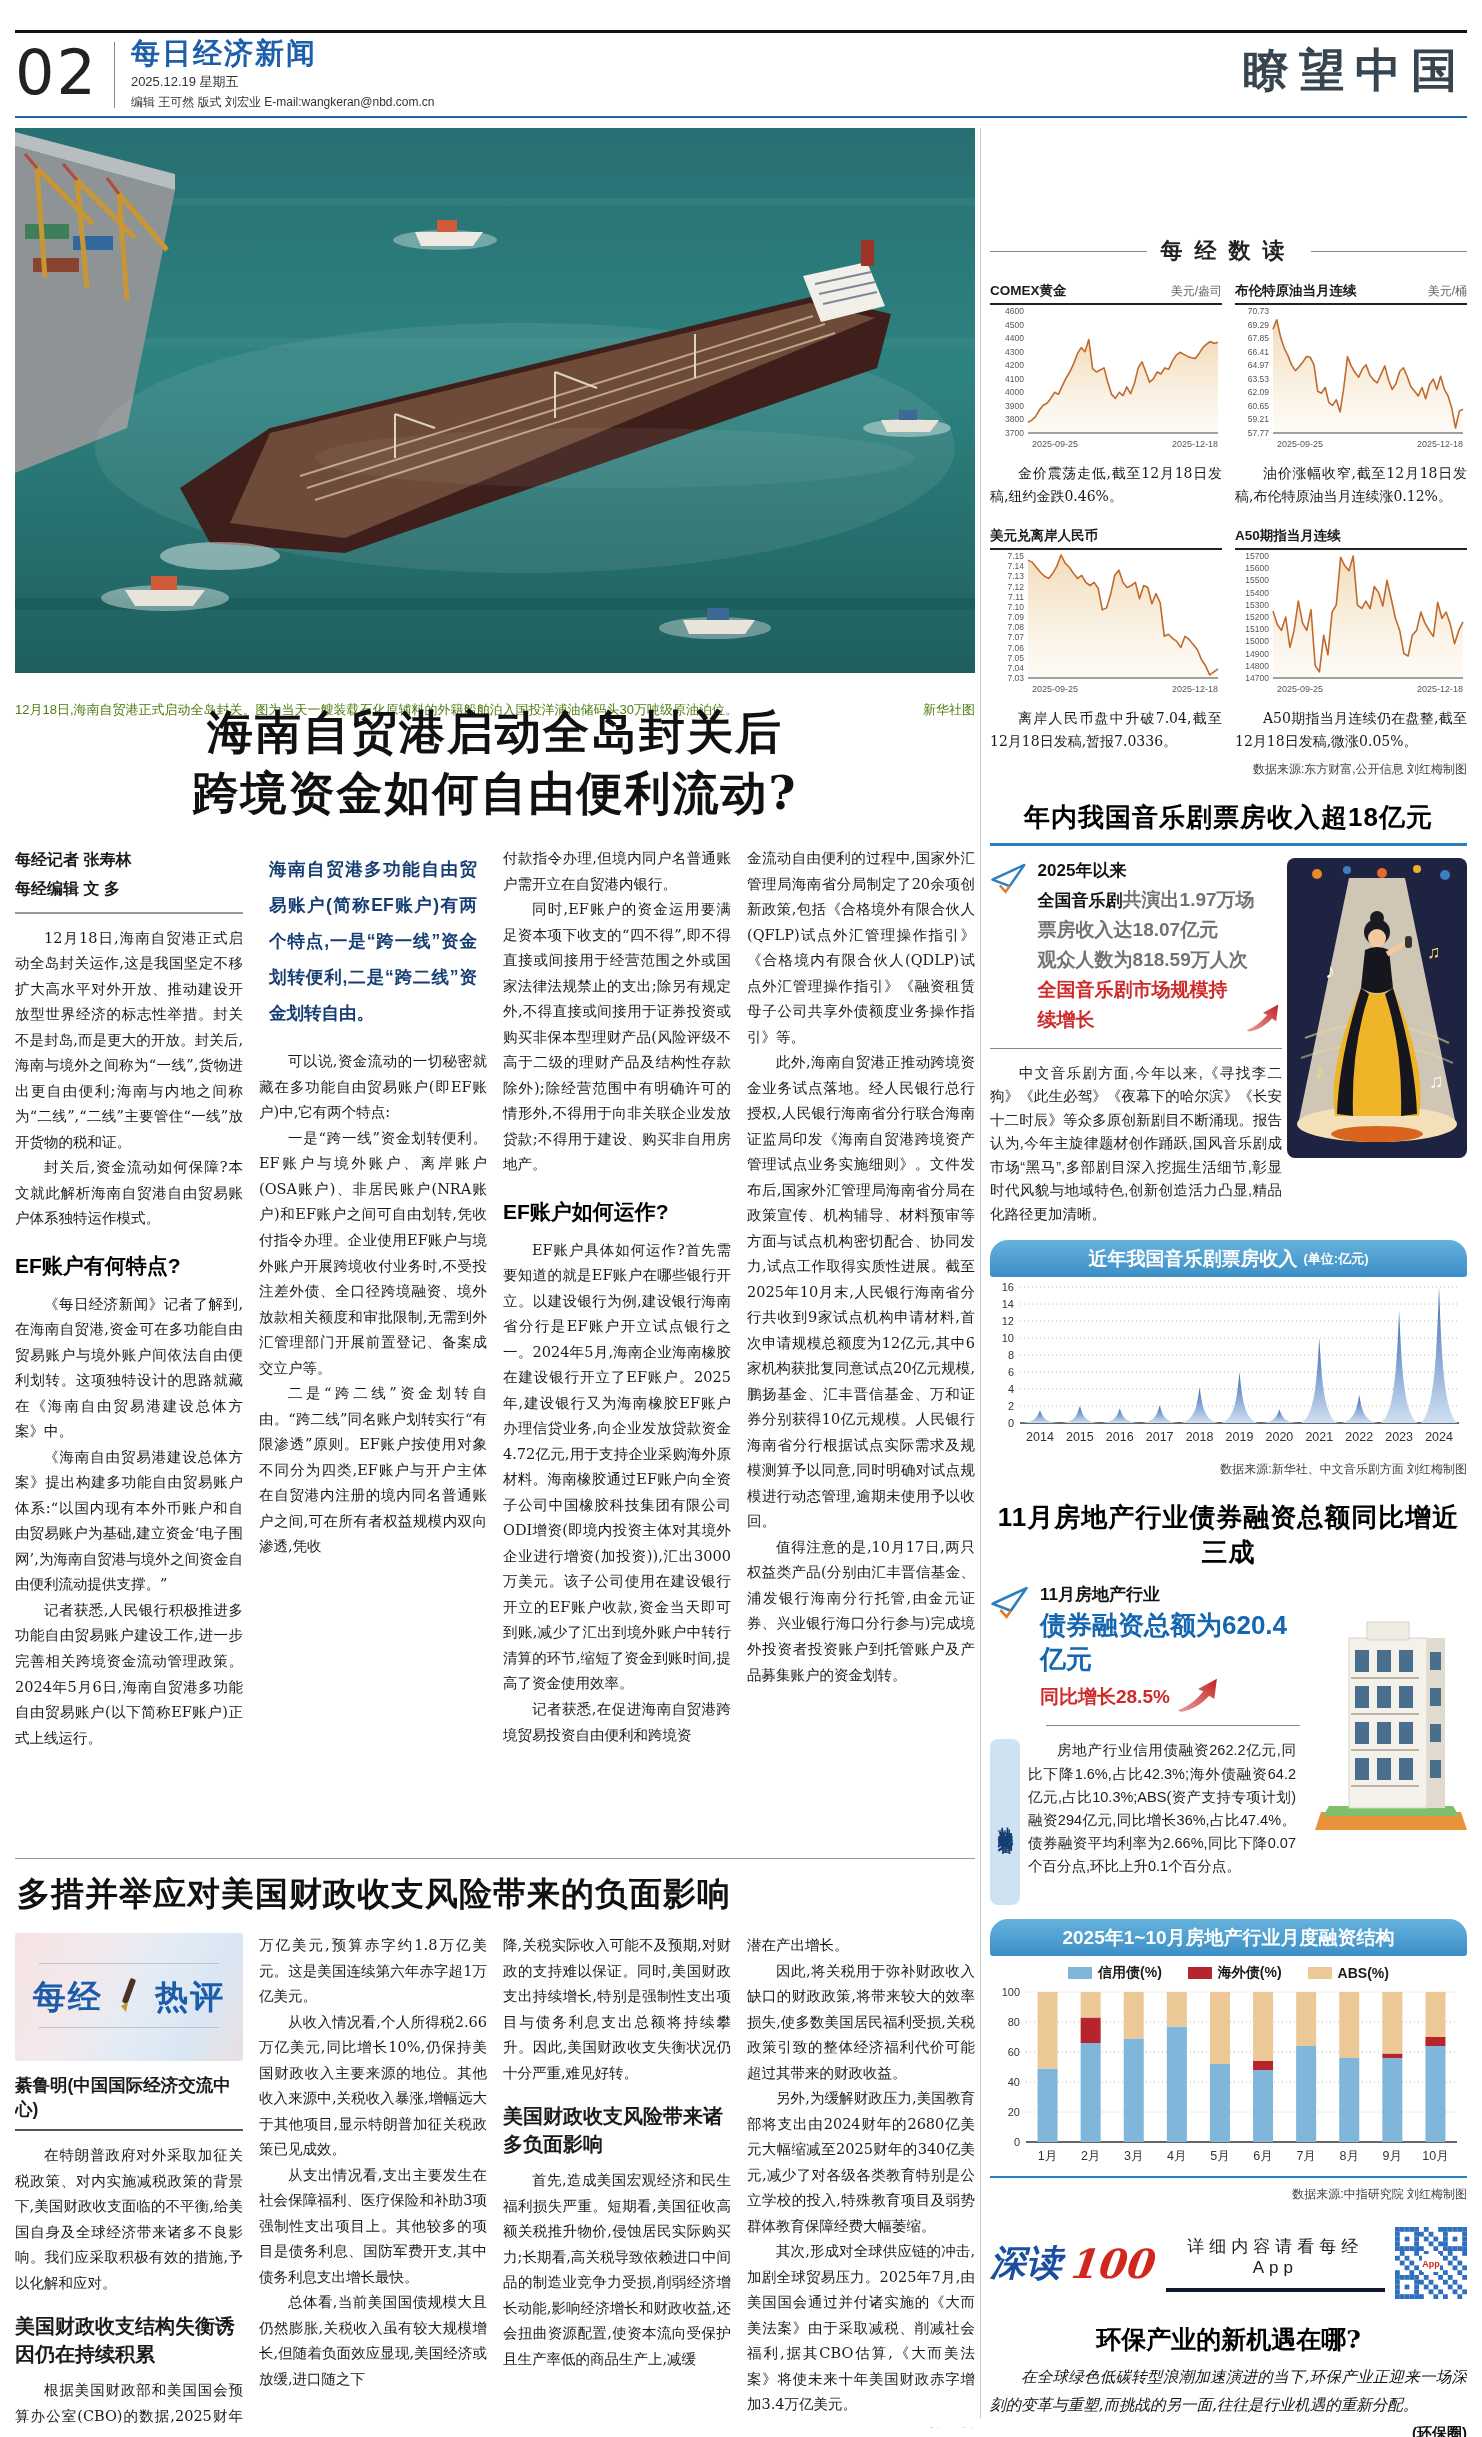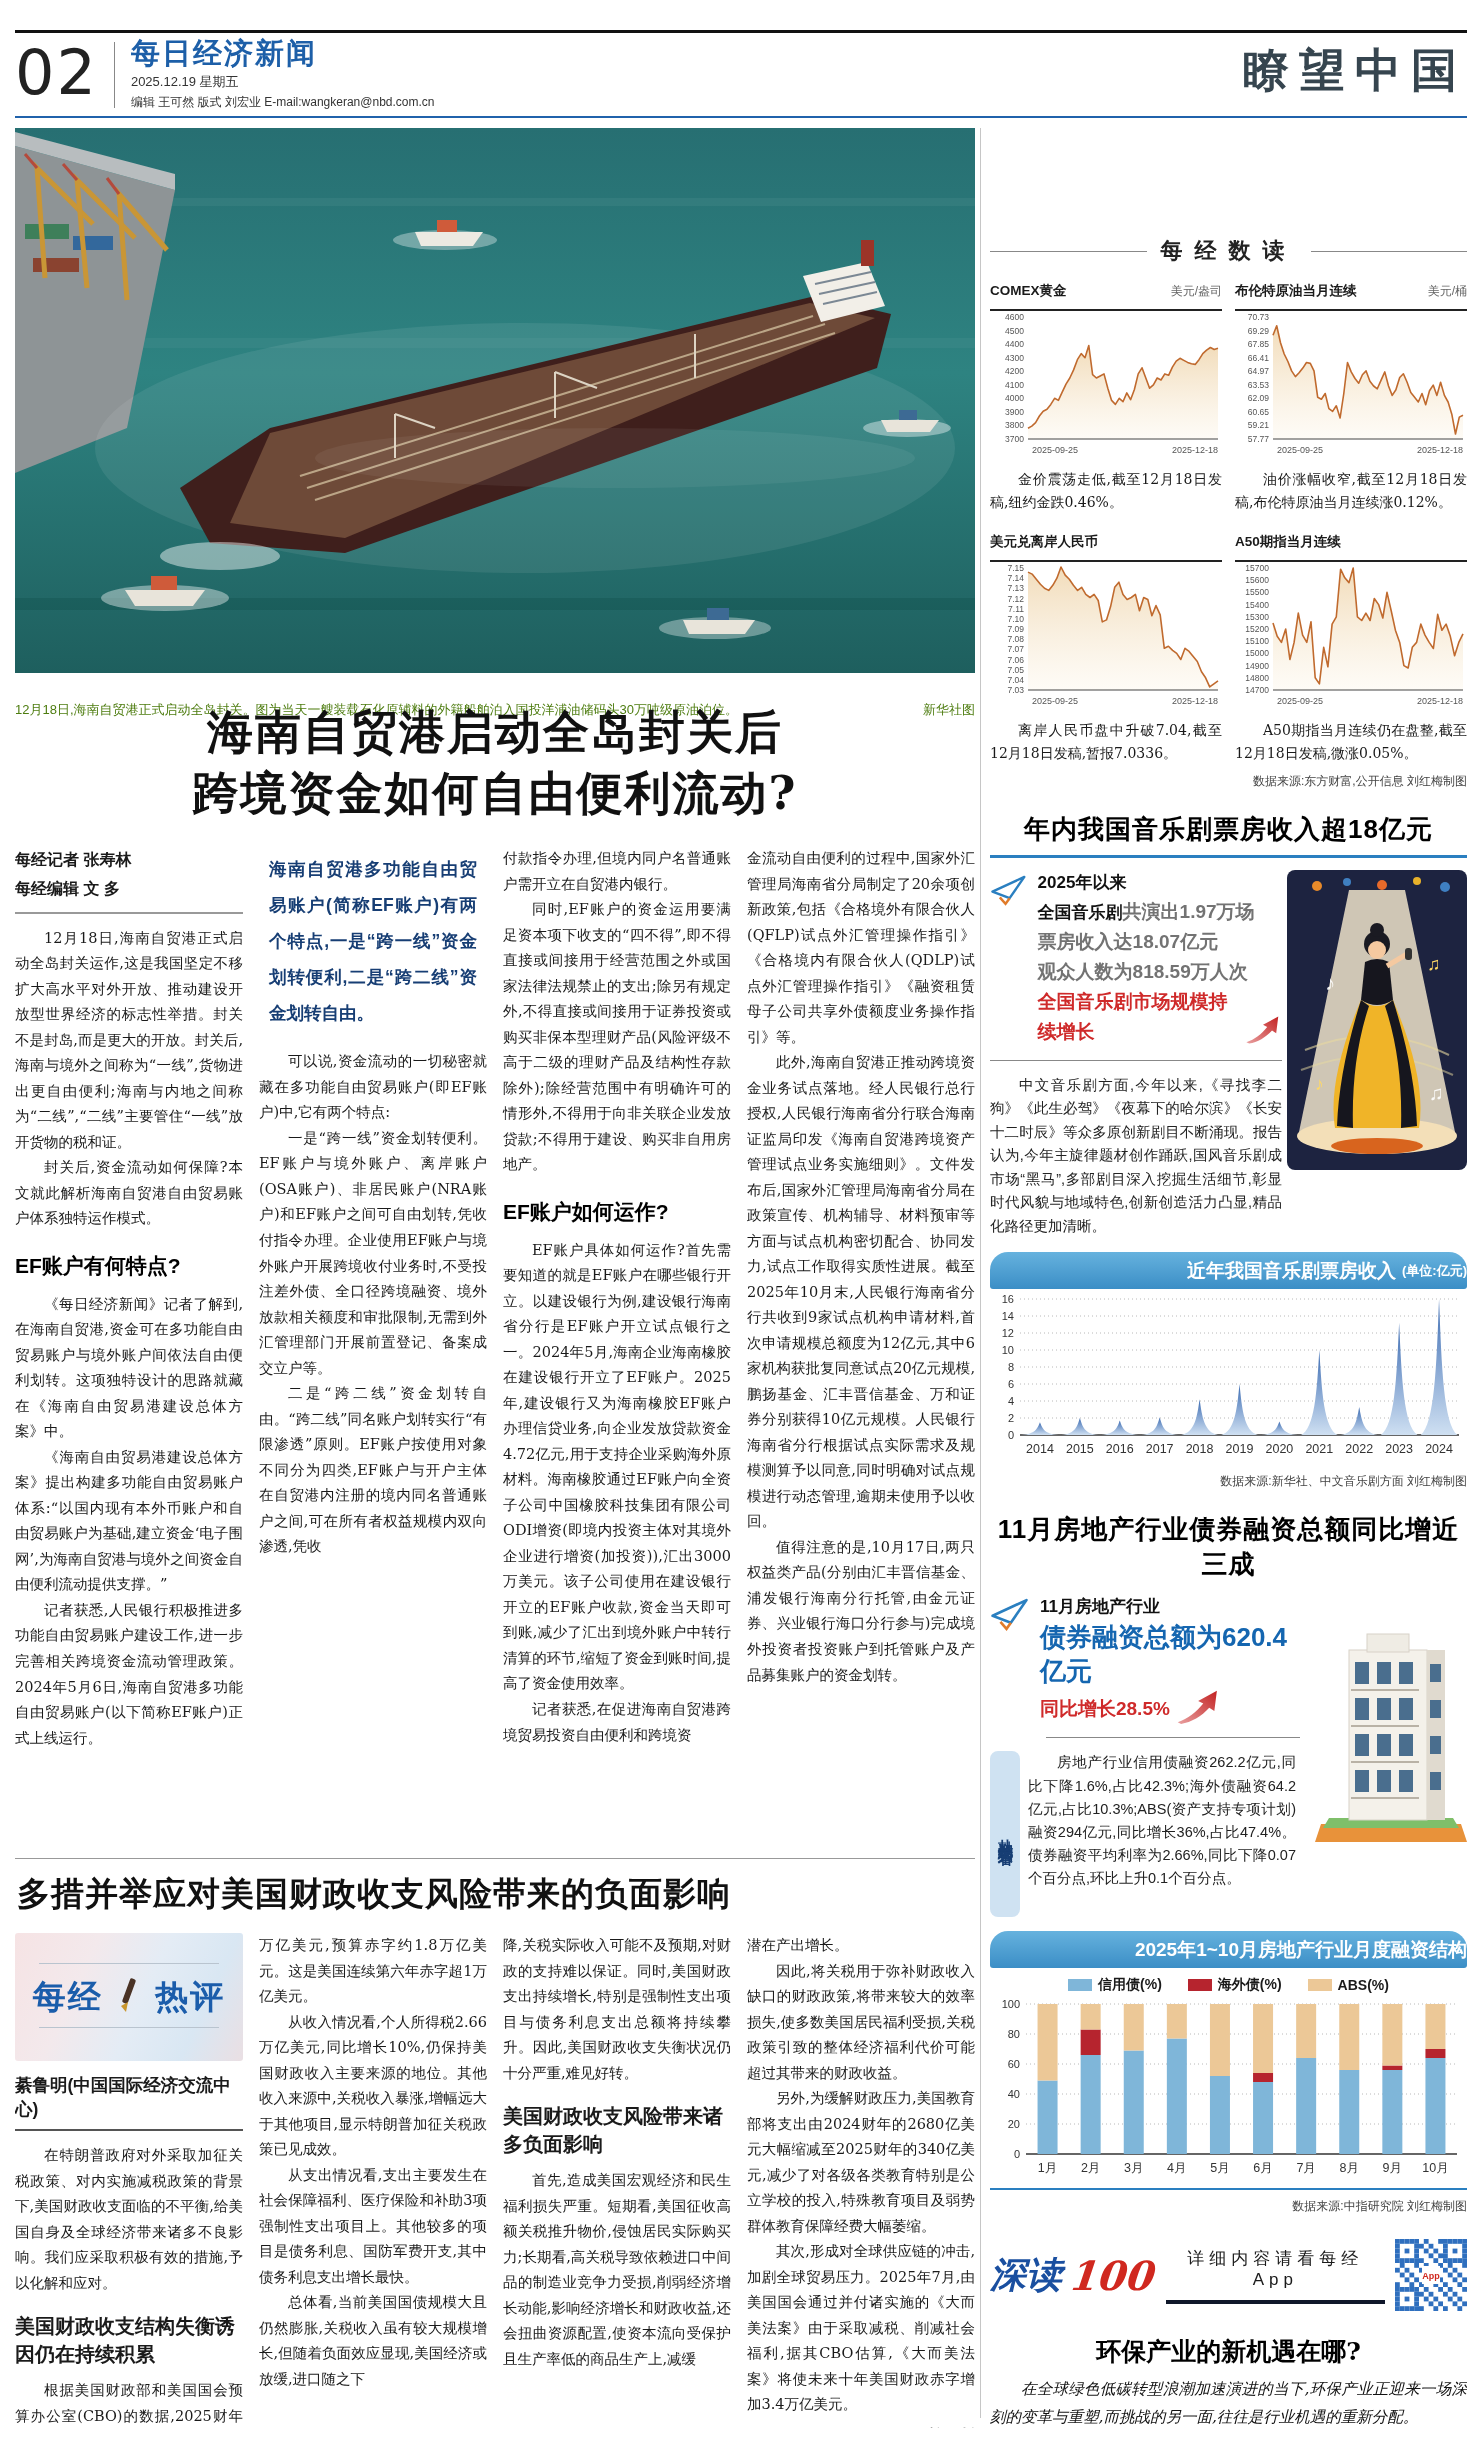--- a/index.html
+++ b/index.html
@@ -49,39 +49,39 @@
   .author-rule{height:2px;background:#555;margin:8px 0 12px 0;}
   .bsubhead{font-size:20px;font-weight:900;margin:16px 0 10px 0;line-height:1.4;}
   .turn{text-align:right;font-weight:900;font-size:15px;margin-top:8px;}
   
   .vrule{left:980px;top:128px;width:1px;height:2290px;background:#c6c6c6;}
   #right{left:990px;top:144px;width:477px;height:2300px;overflow:hidden;}
   .digest-head{margin-top:92px;display:flex;align-items:center;gap:14px;}
   .digest-head .dl{flex:1;height:1px;background:#888;}
   .digest-head .dt{font-family:"DejaVu Serif","Liberation Serif",serif;font-weight:700;font-size:22px;letter-spacing:12px;color:#222;}
   .fin-grid{margin-top:16px;display:grid;grid-template-columns:232px 232px;column-gap:13px;row-gap:20px;}
-  .fin-cell .trow{display:flex;align-items:flex-end;border-bottom:2px solid #222;padding-bottom:9px;}
+  .fin-cell .trow{display:flex;align-items:flex-end;border-bottom:2px solid #222;padding-bottom:3px;}
   .fin-cell .tname{font-size:13.5px;font-weight:700;}
   .fin-cell .tunit{margin-left:auto;font-size:12px;color:#666;}
   .fin-cap{font-family:"DejaVu Serif","Liberation Serif",serif;font-size:14px;line-height:1.62;text-align:justify;
            text-indent:2em;margin-top:5px;color:#1a1a1a;}
   .src{font-size:12px;color:#444;text-align:right;margin-top:8px;}
   .sec-title{font-size:26px;font-weight:900;text-align:center;margin-top:22px;color:#000;letter-spacing:1px;}
   .sec-blue{height:3px;background:#2a7fc0;margin-top:8px;}
   .info-flex{display:flex;margin-top:12px;}
   .info-left{width:292px;flex:0 0 292px;}
   .bullet-row{display:flex;gap:10px;}
   .bullet-lines{line-height:1.58;}
   .bl-black{font-size:17px;font-weight:700;color:#111;}
   .bl-blue{font-size:19px;font-weight:900;color:#737373;}
   .bl-red{font-size:19px;font-weight:900;color:#cf2a2a;}
   .bl-inline{display:flex;align-items:flex-end;gap:6px;}
   .hr1{height:1px;background:#888;margin:13px 0;}
   .info-para{font-size:14.5px;line-height:1.62;text-align:justify;text-indent:2em;color:#222;}
-  .chart-hdr{margin-top:14px;height:37px;border-radius:18px 18px 3px 3px;display:flex;align-items:center;justify-content:flex-end;gap:6px;
+  .chart-hdr{margin-top:14px;height:37px;border-radius:18px 18px 3px 3px;display:flex;align-items:center;justify-content:center;gap:6px;
              background:linear-gradient(180deg,#66b2de 0%,#3b8ec6 100%);color:#fff;font-weight:900;font-size:19px;}
   .chart-hdr .u{font-size:13px;font-weight:700;}
   .re-flex{display:flex;margin-top:12px;position:relative;}
   .re-left{width:310px;flex:0 0 310px;}
   .re-big{font-size:26px;font-weight:900;color:#1566b0;line-height:1.3;}
   .re-para-row{display:flex;gap:8px;margin-top:10px;}
   .side-tag{flex:0 0 30px;width:30px;background:#cfe2f2;border-radius:8px;display:flex;align-items:center;justify-content:center;
             writing-mode:vertical-rl;font-weight:900;font-size:15px;color:#173e74;letter-spacing:2px;padding:8px 0;height:150px;align-self:flex-start;}
   .re-para{font-size:14.5px;line-height:1.6;text-align:justify;text-indent:2em;color:#222;width:268px;}
   .legend{display:flex;justify-content:center;gap:26px;margin-top:8px;font-weight:700;font-size:14px;}

